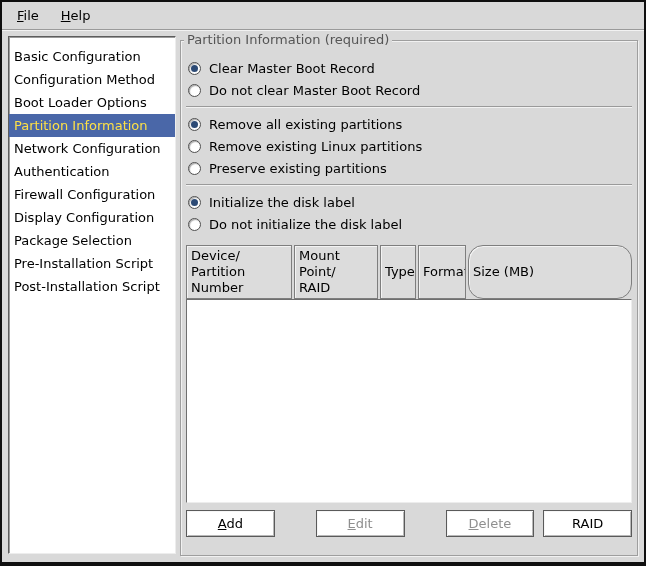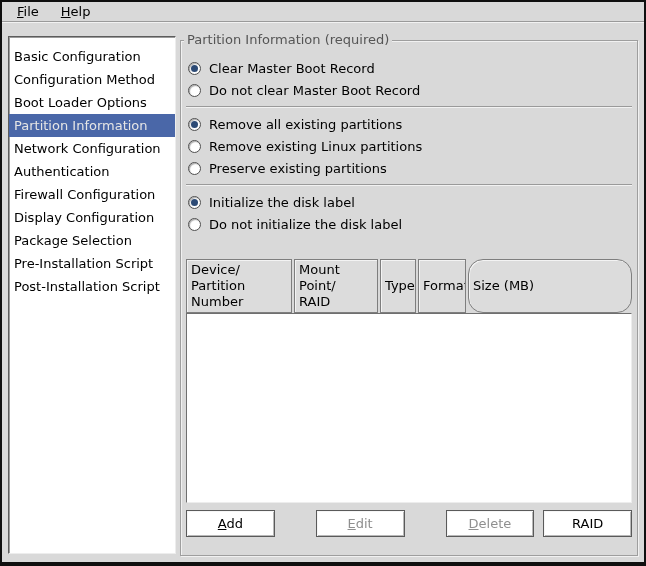--- a/index.html
+++ b/index.html
@@ -12,21 +12,21 @@
   .window {
     position: relative;
     width: 646px; height: 566px;
     background: #d9d9d9;
     border: 2px solid #0f0f0f;
     border-bottom-width: 4px;
     overflow: hidden;
   }
   
   .menubar {
-    position: absolute; left: 0; top: 0; right: 0; height: 20px;
+    position: absolute; left: 0; top: 0; right: 0; height: 28px;
     display: flex; align-items: center; gap: 4px;
     padding-left: 6px;
     border-bottom: 1px solid #9a9a9a;
     box-shadow: 0 1px 0 #f2f2f2;
   }
   .menu-item {
     padding: 4px 9px;
     cursor: default;
   }
   .ak { text-decoration: underline; }
@@ -39,21 +39,21 @@
     box-shadow: inset 1px 1px 0 #9b9b9b;
     padding-top: 8px;
     overflow: hidden;
   }
   .side-item {
     height: 23px; line-height: 23px;
     padding-left: 5px;
     white-space: nowrap;
     cursor: default;
   }
-  .side-item.selected { background: #4a67a8; color: #e5e5e5; }
+  .side-item.selected { background: #4a67a8; color: #fde047; }
   
   .frame {
     position: absolute; left: 178px; top: 38px; width: 458px; bottom: 6px;
     border: 1px solid #9e9e9e;
     box-shadow: inset 1px 1px 0 #f1f1f1, 1px 1px 0 #f1f1f1;
     padding: 16px 5px 18px 5px;
     display: flex; flex-direction: column;
   }
   .frame-label {
     position: absolute; top: -9px; left: 3px;
@@ -84,21 +84,21 @@
     background: #2c4a75;
   }
   .separator {
     height: 2px;
     border-top: 1px solid #9a9a9a;
     border-bottom: 1px solid #f2f2f2;
     margin: 5px 0;
   }
   
   .ptable {
-    margin-top: 24px;
+    margin-top: 10px;
     flex: 1;
     display: flex; flex-direction: column;
     min-height: 0;
   }
   .thead {
     display: flex; gap: 2px;
     flex: 0 0 40px;
   }
   .th {
     background: #dcdcdc;

